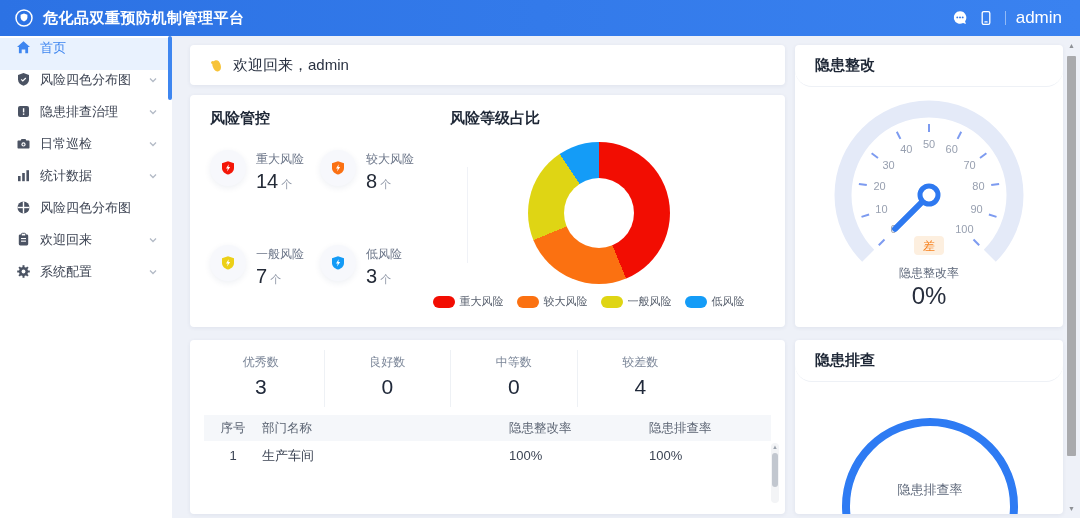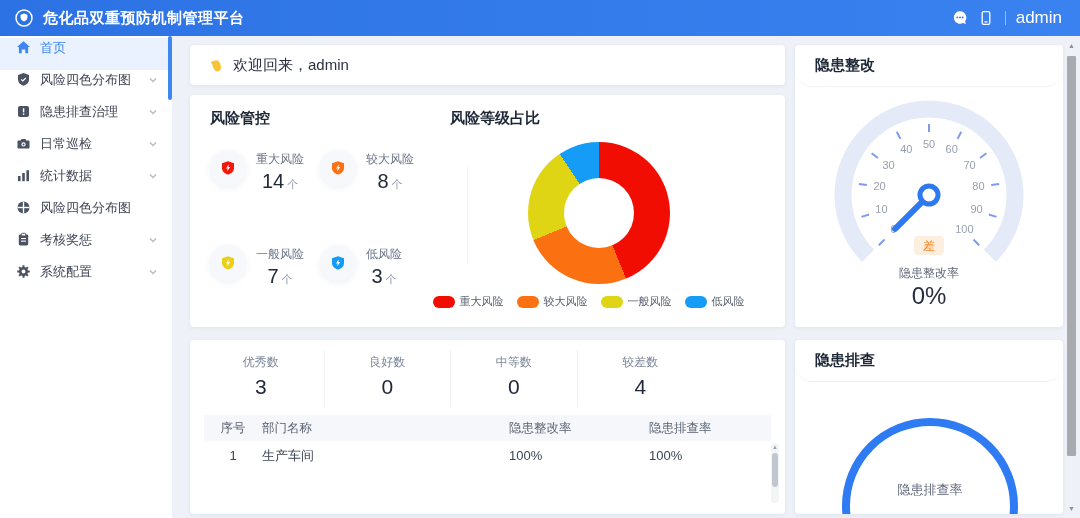--- a/index.html
+++ b/index.html
@@ -41,21 +41,21 @@
   
   .panel-risk { left:190px; top:95px; width:595px; height:232px; display:flex; }
   .risk-half { width:240px; padding:14px 0 0 20px; position:relative; }
   .pie-half  { width:317px; padding:14px 0 0 20px; position:relative; }
   .half-divider { position:absolute; left:277px; top:72px; width:1px; height:96px; background:#f0f2f7; }
   .risk-grid { margin-top:22px; display:grid; grid-template-columns:1fr 1fr; row-gap:52px; }
   .risk-stat { display:flex; align-items:flex-start; }
   .risk-chip { width:36px; height:36px; border-radius:50%; background:#f7f8fc; box-shadow:0 2px 6px rgba(40,60,110,.08);
     display:flex; align-items:center; justify-content:center; margin-right:10px; flex:none; }
   .risk-meta .r-label { font-size:12px; color:#6c7689; margin-top:1px; }
-  .risk-meta .r-value { font-size:20px; color:#242b38; margin-top:2px;text-align:center; }
+  .risk-meta .r-value { font-size:20px; color:#242b38; margin-top:2px; }
   .risk-meta .r-unit { font-size:11px; color:#8d95a5; margin-left:3px; }
 
   
   .donut-wrap { margin-top:14px; display:flex; justify-content:center; }
   .donut { width:142px; height:142px; border-radius:50%; position:relative; }
   .donut::after { content:""; position:absolute; left:36px; top:36px; width:70px; height:70px; background:#fff; border-radius:50%; }
   .legend { position:absolute; left:0; right:0; bottom:18px; display:flex; justify-content:center; gap:13px; }
   .legend-item { display:flex; align-items:center; gap:5px; cursor:pointer; }
   .legend-swatch { width:22px; height:12px; border-radius:6px; }
   .legend-label { font-size:11px; color:#565e6c; }
@@ -198,21 +198,21 @@
     </div>
     <div class="side-item">
       <span class="s-icon">
         <svg width="15" height="15" viewBox="0 0 15 15">
             <rect class="ink" x="2.8" y="2.4" width="9.4" height="11" rx="1.4"></rect>
             <rect x="5.4" y="1.3" width="4.2" height="2.6" rx="1" fill="#fff" stroke="#4b5363" stroke-width="1"></rect>
             <rect x="5" y="6" width="5" height="1.1" fill="#fff"></rect>
             <rect x="5" y="8.6" width="5" height="1.1" fill="#fff"></rect>
           </svg>
       </span>
-      <span class="s-label">考核奖惩</span>
+      <span class="s-label">欢迎回来</span>
       <svg width="10" height="10" viewBox="0 0 10 10">
           <path d="M2 3.5 5 6.5 8 3.5" stroke="#b3bac6" stroke-width="1.3" fill="none"></path>
         </svg>
     </div>
     <div class="side-item">
       <span class="s-icon">
         <svg width="15" height="15" viewBox="0 0 15 15">
           <g stroke="#4b5363" stroke-width="2">
               <line x1="7.5" y1="1.2" x2="7.5" y2="13.8"></line>
               <line x1="1.2" y1="7.5" x2="13.8" y2="7.5"></line>

